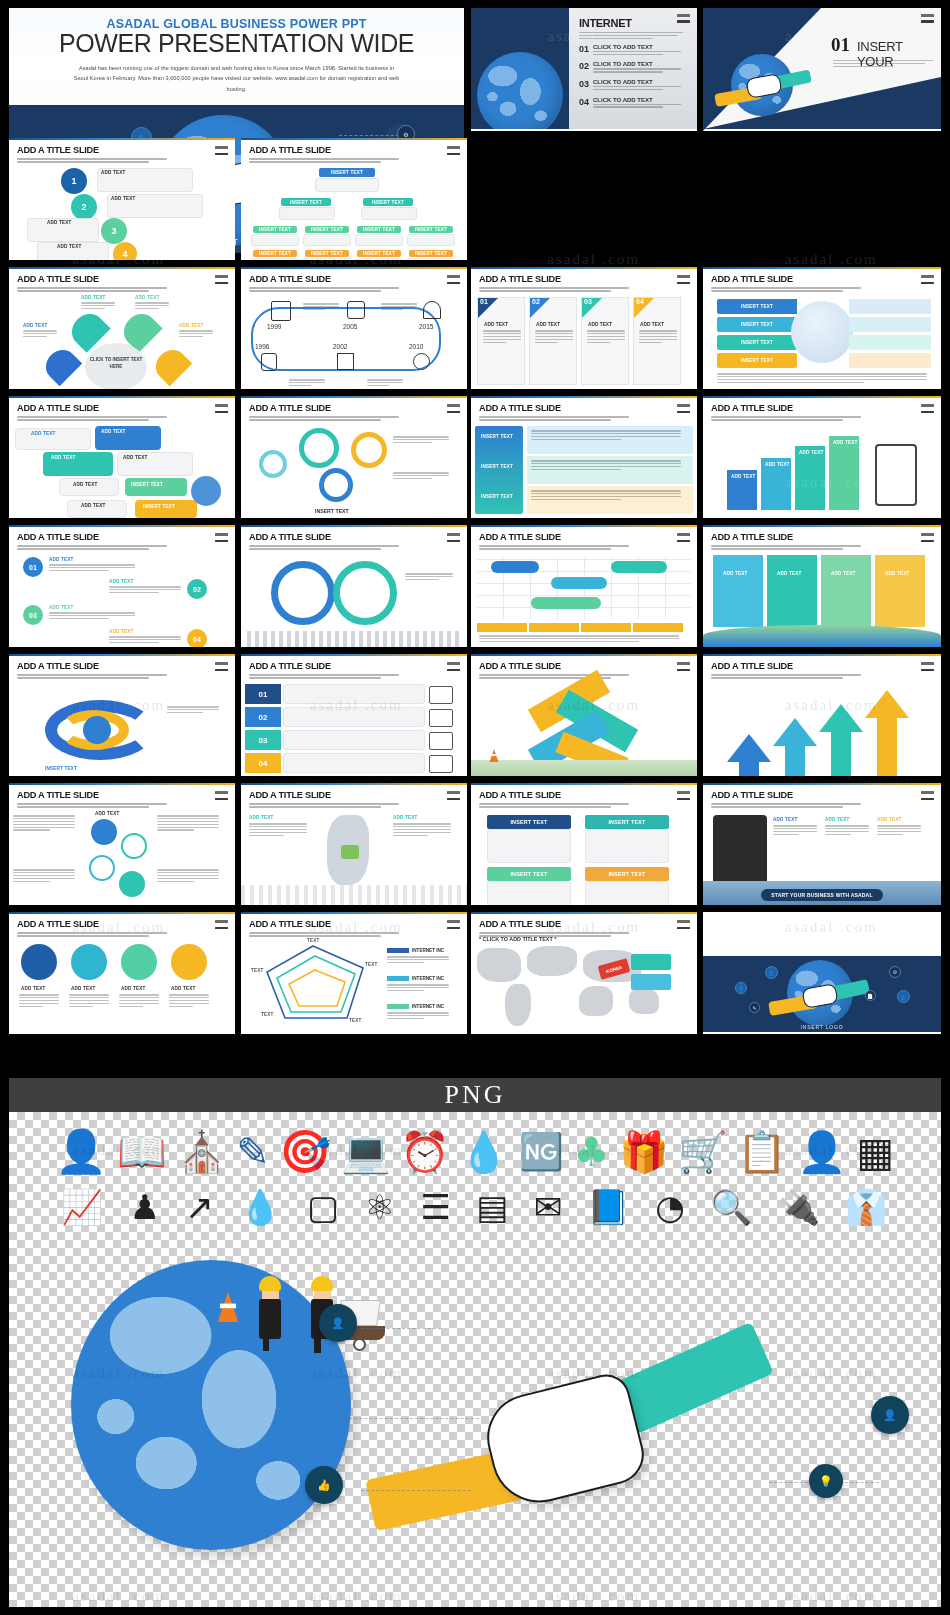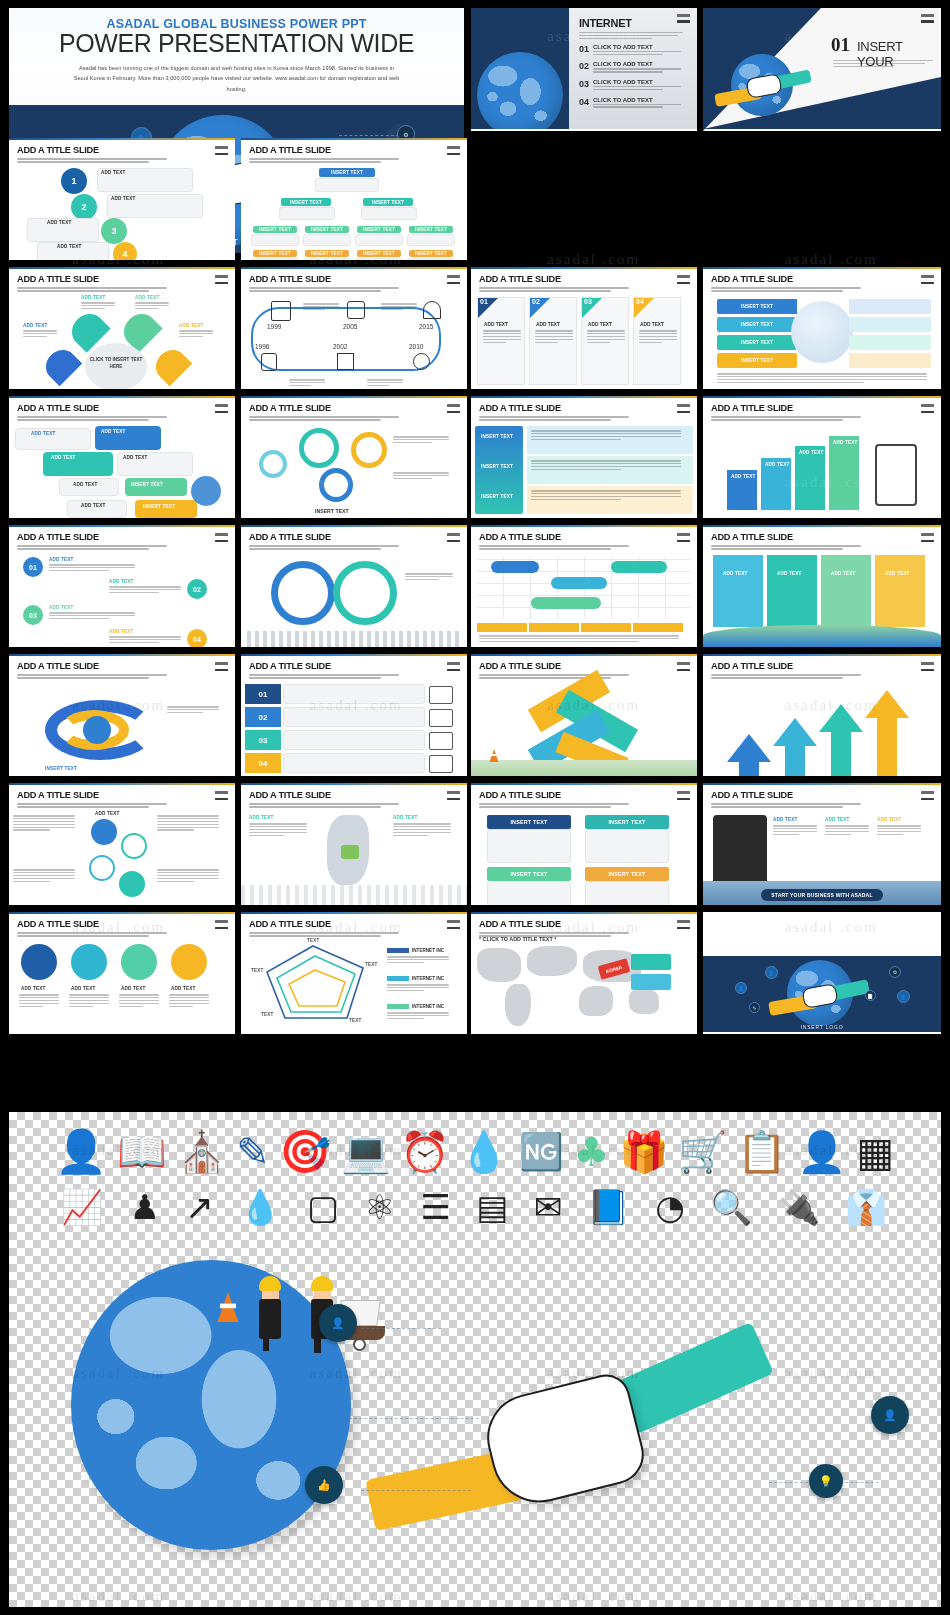--- a/index.html
+++ b/index.html
@@ -1220,20 +1220,23 @@
         <div class="node filled-b" style="left:32px;top:26px;width:12px;height:12px;font-size:5px;">👤</div>
         <div class="node" style="left:46px;top:46px;width:11px;height:11px;font-size:5px;">✎</div>
         <div class="node" style="left:186px;top:10px;width:12px;height:12px;font-size:5px;">⚙</div>
         <div class="node" style="left:162px;top:34px;width:11px;height:11px;font-size:5px;">📄</div>
         <div class="node filled-b" style="left:194px;top:34px;width:13px;height:13px;font-size:5px;">👤</div>
         <div style="position:absolute;left:0;right:0;bottom:2px;text-align:center;color:#dfe8f2;font-size:5px;letter-spacing:.8px;">INSERT LOGO</div>
       </div>
     </div>
   </div>
 
+  <div class="png-banner" style="top:1078px;">
+    <span>PNG</span>
+  </div>
 
   <div class="checker" style="top:1112px;height:495px;">
 
     <div class="icon-row" style="top:12px;height:56px;padding:0 42px;">
       <span class="ico" style="font-size:42px;color:#1f5fa8;">👤</span>
       <span class="ico" style="font-size:40px;color:#222;">📖</span>
       <span class="ico" style="font-size:40px;color:#1f5fa8;">⛪</span>
       <span class="ico" style="font-size:40px;color:#1f5fa8;">✎</span>
       <span class="ico" style="font-size:42px;color:#2f80d0;">🎯</span>
       <span class="ico" style="font-size:40px;color:#222;">💻</span>

